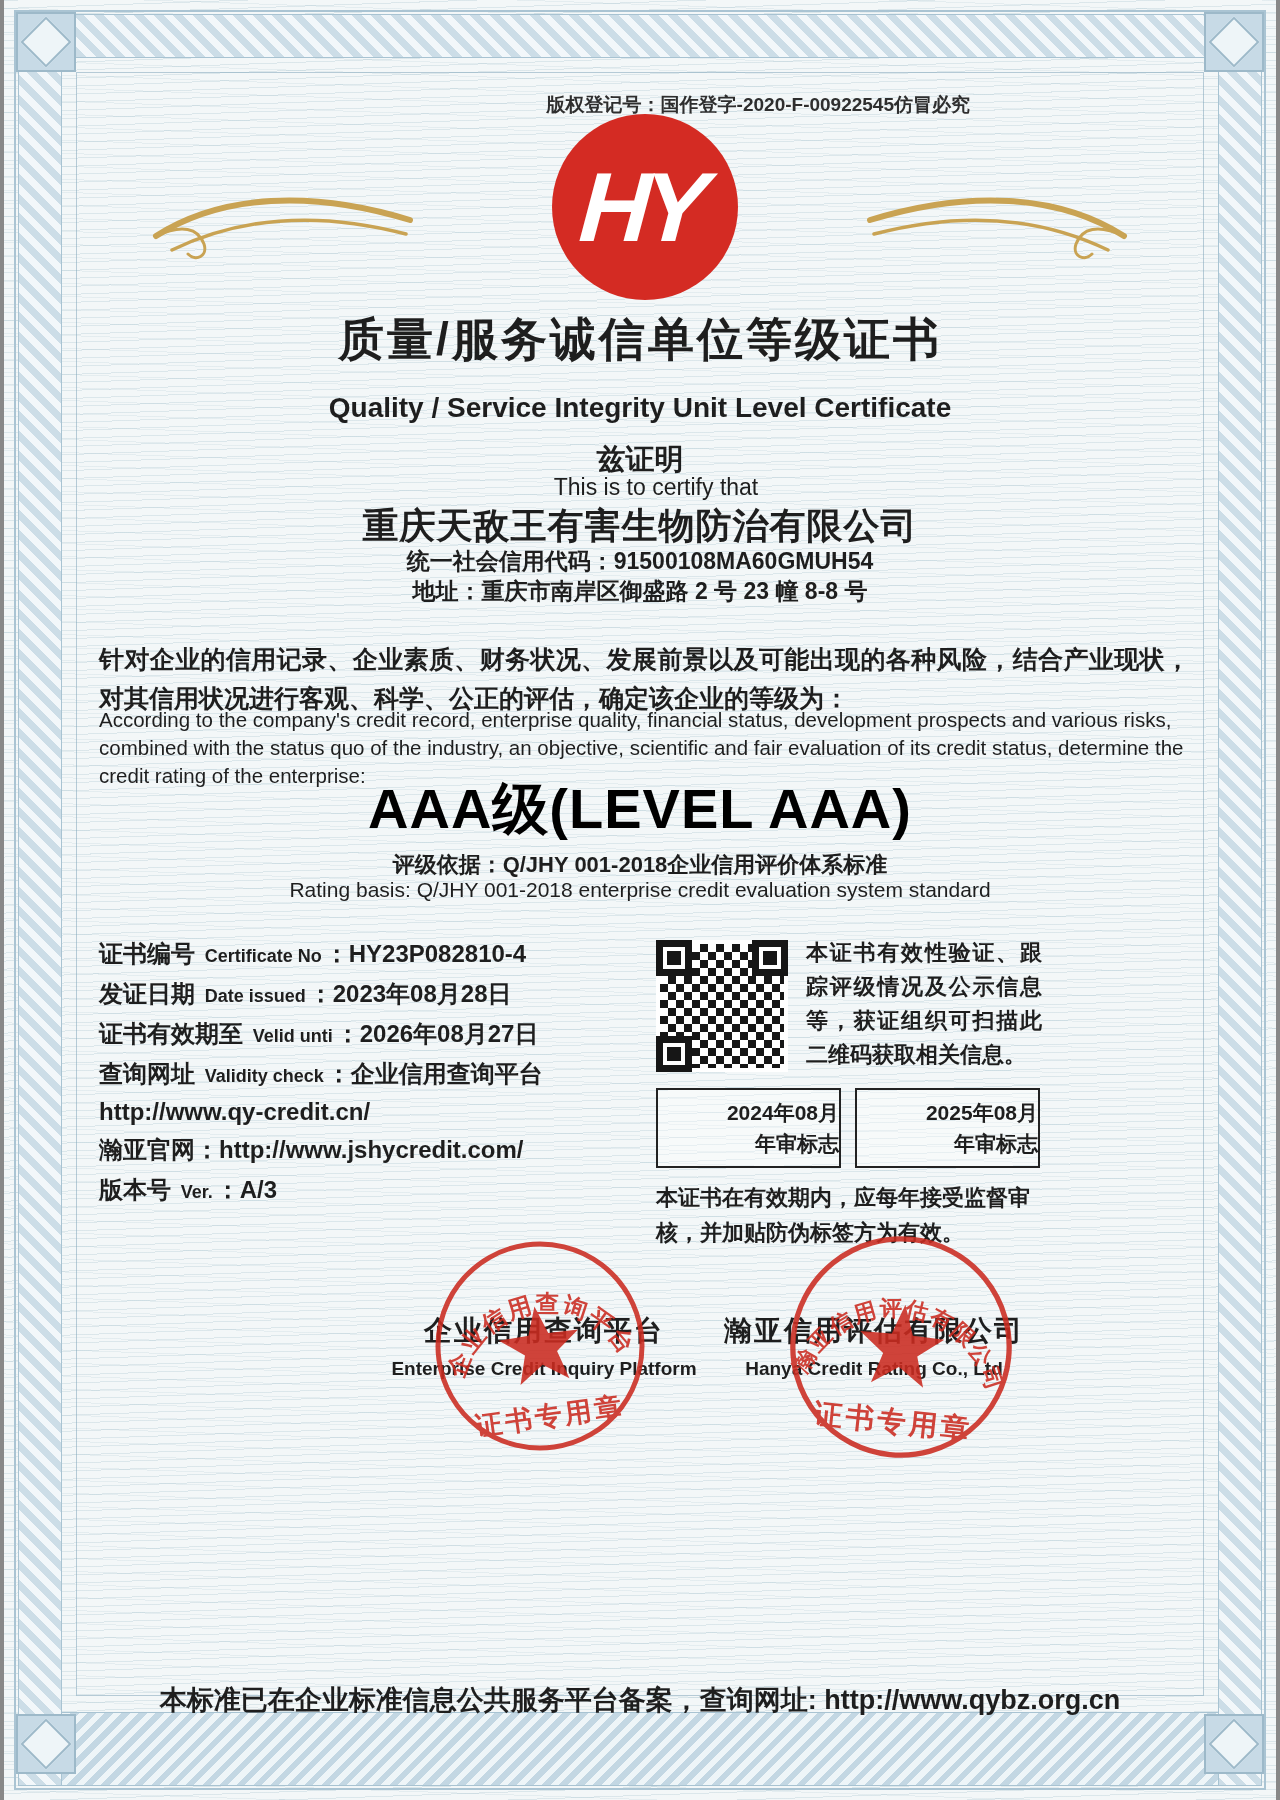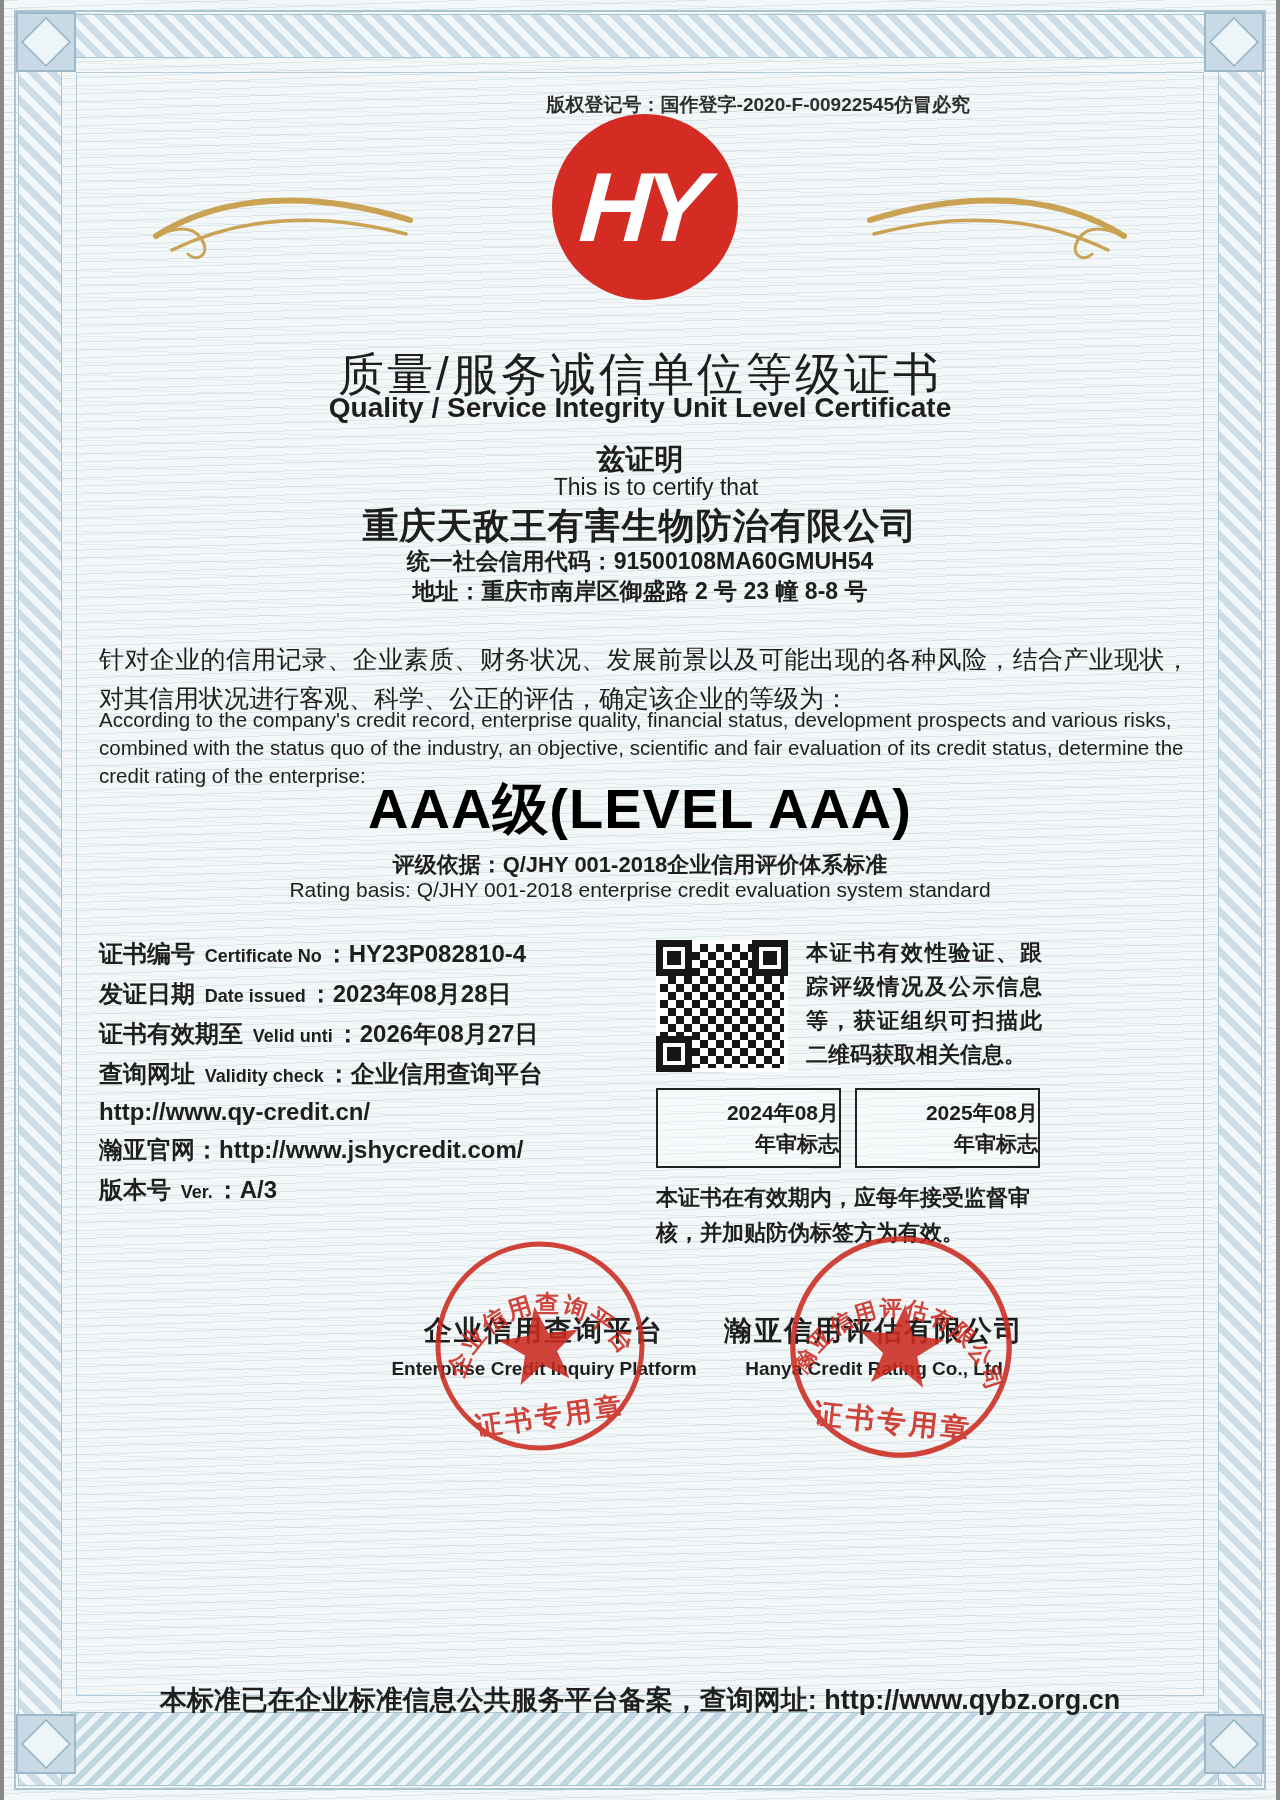--- a/index.html
+++ b/index.html
@@ -27,30 +27,30 @@
       border:1px solid rgba(130,165,185,.55);pointer-events:none;}
   .ct{position:absolute;left:0;right:0;text-align:center;}
   
   .copyright{position:absolute;top:92px;right:306px;font-size:19px;font-weight:600;color:#2e2e2e;}
   .logo{position:absolute;left:548px;top:114px;width:186px;height:186px;border-radius:50%;
       background:#d42b23;display:flex;align-items:center;justify-content:center;}
   .logo span{color:#fff;font-size:98px;font-weight:800;font-style:italic;letter-spacing:-8px;
       transform:skewX(-4deg);padding-right:10px;}
   .flourish{position:absolute;top:176px;width:262px;height:95px;}
   .flourish.fl{left:148px;} .flourish.fr{right:148px;transform:scaleX(-1);}
-  .t-zh{top:344px;font-size:46px;font-weight:400;letter-spacing:3px;}
+  .t-zh{top:309px;font-size:46px;font-weight:700;letter-spacing:3px;}
   .t-en{top:392px;font-size:28px;font-weight:700;}
   .c-zh{top:440px;font-size:29px;font-weight:600;}
   .c-en{top:474px;font-size:23px;padding-left:32px;}
   .company{top:502px;font-size:36px;font-weight:800;letter-spacing:1px;}
   .code{top:546px;font-size:23px;font-weight:600;}
   .addr{top:576px;font-size:23px;font-weight:600;}
   
   .body-zh{position:absolute;left:95px;right:86px;top:640px;font-size:25px;line-height:39px;
-      font-weight:400;text-align:justify;}
+      font-weight:700;text-align:justify;}
   .body-en{position:absolute;left:95px;right:86px;top:706px;font-size:20.5px;line-height:28px;}
   .level{top:772px;font-size:56px;font-weight:800;color:#000000;letter-spacing:1px;}
   .basis-zh{top:850px;font-size:22px;font-weight:600;}
   .basis-en{top:878px;font-size:21px;}
   
   .details{position:absolute;left:95px;top:938px;width:550px;display:flex;flex-direction:column;gap:8px;}
   .drow{font-size:24px;font-weight:700;white-space:nowrap;}
   .drow .en{font-size:18px;font-weight:600;margin:0 3px;}
   
   .rightcol{position:absolute;left:652px;top:936px;width:384px;}

